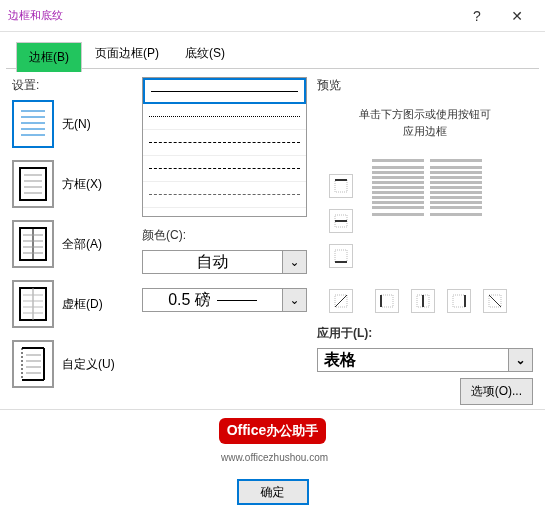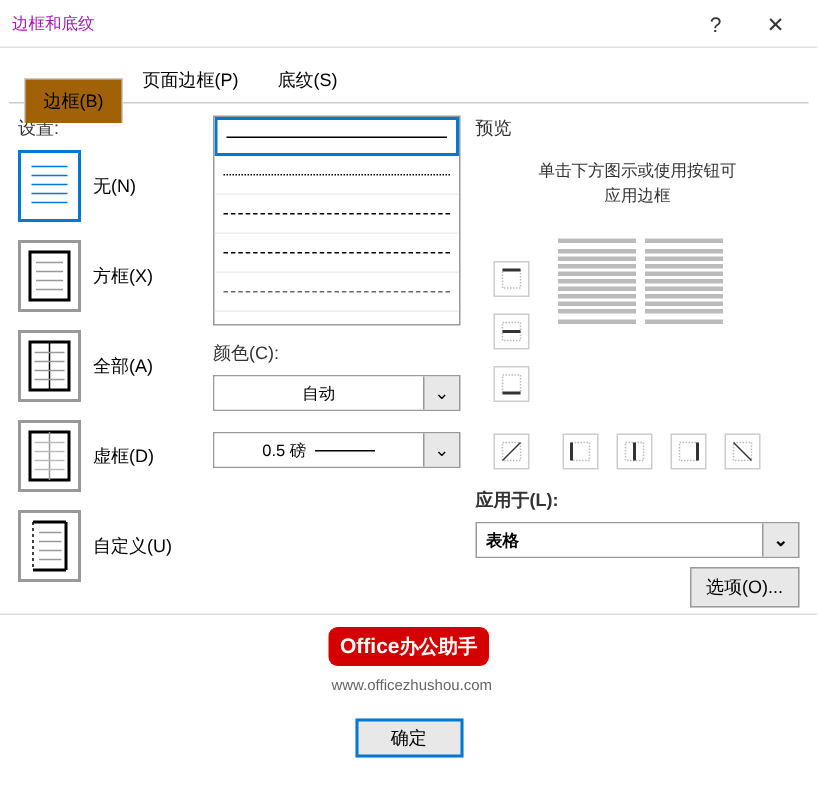--- a/index.html
+++ b/index.html
@@ -2,42 +2,42 @@
 <html><head>
 <meta charset="utf-8">
 <style>
 * { box-sizing: border-box; margin: 0; padding: 0; }
 body { font-family: "Microsoft YaHei", sans-serif; font-size: 12px; background: #fff; width: 545px; height: 523px; position: relative; }
 .titlebar { height: 32px; background: #fff; border-bottom: 1px solid #e0e0e0; display: flex; align-items: center; padding: 0 8px; }
 .titlebar .title { flex: 1; font-size: 11px; color: #a21caf; }
 .titlebar .btn { width: 40px; height: 32px; display: flex; align-items: center; justify-content: center; color: #333; font-size: 14px; }
 .tabs { display: flex; padding: 6px 10px 0; border-bottom: 1px solid #ccc; margin: 0 6px; }
 .tab { padding: 6px 12px; border: 1px solid transparent; border-bottom: none; cursor: pointer; font-size: 12px; }
-.tab.active { border-color: #ccc; background: #a16207; position: relative; top: 14px; }
+.tab.active { border-color: #ccc; background: #22c55e; position: relative; top: 4px; }
 .content { display: flex; padding: 8px 12px 4px; gap: 10px; }
 .col { display: flex; flex-direction: column; }
 .col1 { width: 120px; }
 .col2 { width: 165px; }
 .col3 { flex: 1; }
 .section-label { font-size: 12px; margin-bottom: 6px; color: #333; }
 .setting-item { display: flex; align-items: center; gap: 8px; margin-bottom: 12px; cursor: pointer; }
 .setting-icon { width: 42px; height: 48px; border: 2px solid #999; display: flex; align-items: center; justify-content: center; background: #fff; }
 .setting-icon.selected { border: 2px solid #0078d4; }
 .setting-icon svg { width: 32px; height: 38px; }
 .style-list { border: 1px solid #999; background: #fff; height: 140px; overflow: hidden; }
 .style-item { height: 26px; border-bottom: 1px solid #eee; display: flex; align-items: center; justify-content: center; padding: 0 6px; }
 .style-item.selected { border: 2px solid #0078d4; }
 .style-line { width: 100%; }
 .solid-line { border-top: 1px solid #000; }
 .dotted-line { border-top: 1px dotted #000; }
 .dashed-line { border-top: 1px dashed #000; }
 .dash-dot { border-top: 1px dashed #666; }
 .field-group { margin-top: 10px; }
 .dropdown { display: flex; border: 1px solid #999; height: 24px; margin-top: 4px; }
-.dropdown-val { flex: 1; display: flex; align-items: center; justify-content: center; font-size: 11px; background: #fff; }
+.dropdown-val { flex: 1; display: flex; align-items: center; justify-content: center; font-size: 16px; background: #fff; }
 .dropdown-arrow { width: 24px; background: #e8e8e8; border-left: 1px solid #999; display: flex; align-items: center; justify-content: center; }
 .preview-hint { text-align: center; font-size: 11px; color: #333; margin: 6px 0 10px; line-height: 1.5; }
 .preview-area { position: relative; height: 170px; }
 .preview-doc { position: absolute; left: 55px; top: 10px; width: 110px; height: 120px; }
 .preview-doc .row { display: flex; gap: 6px; }
 .preview-doc .row .half { flex: 1; height: 3px; background: #bbb; }
 .edge-btn { width: 24px; height: 24px; border: 1px solid #ccc; background: #fff; position: absolute; display: flex; align-items: center; justify-content: center; }
 .edge-btn svg { width: 16px; height: 16px; }
 .apply-row { margin-top: 6px; font-weight: bold; }
 .options-row { text-align: right; margin-top: 6px; }

